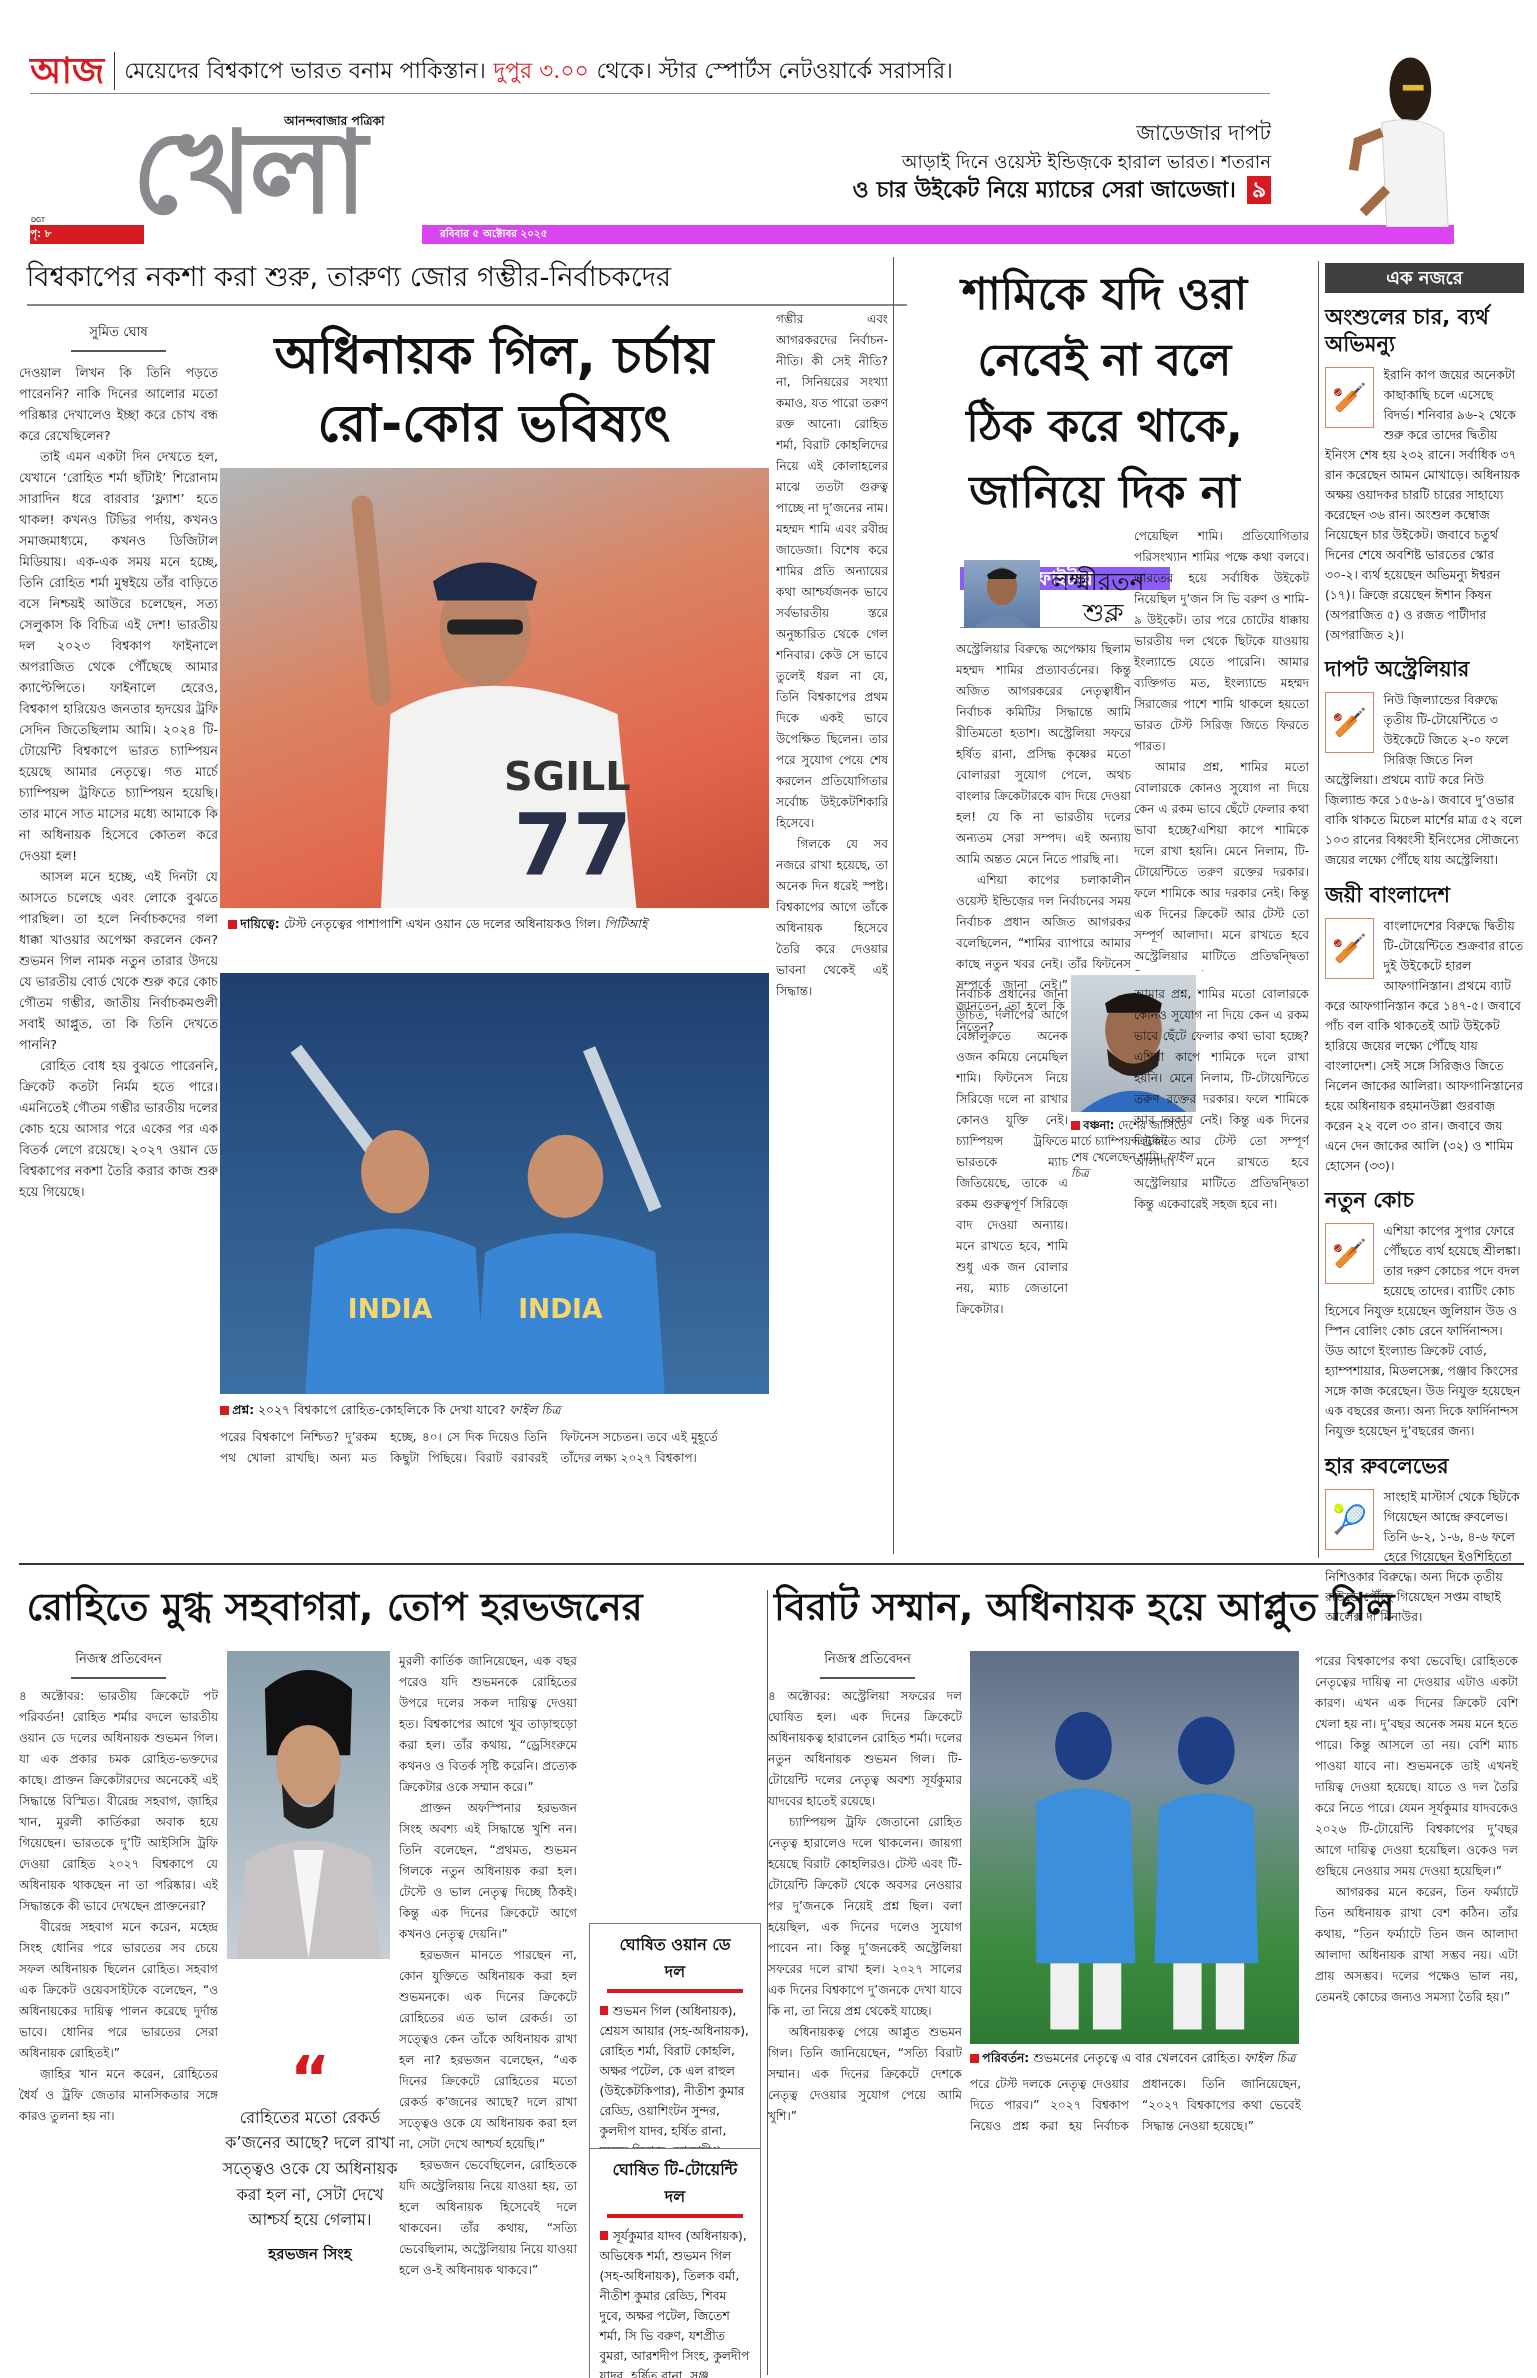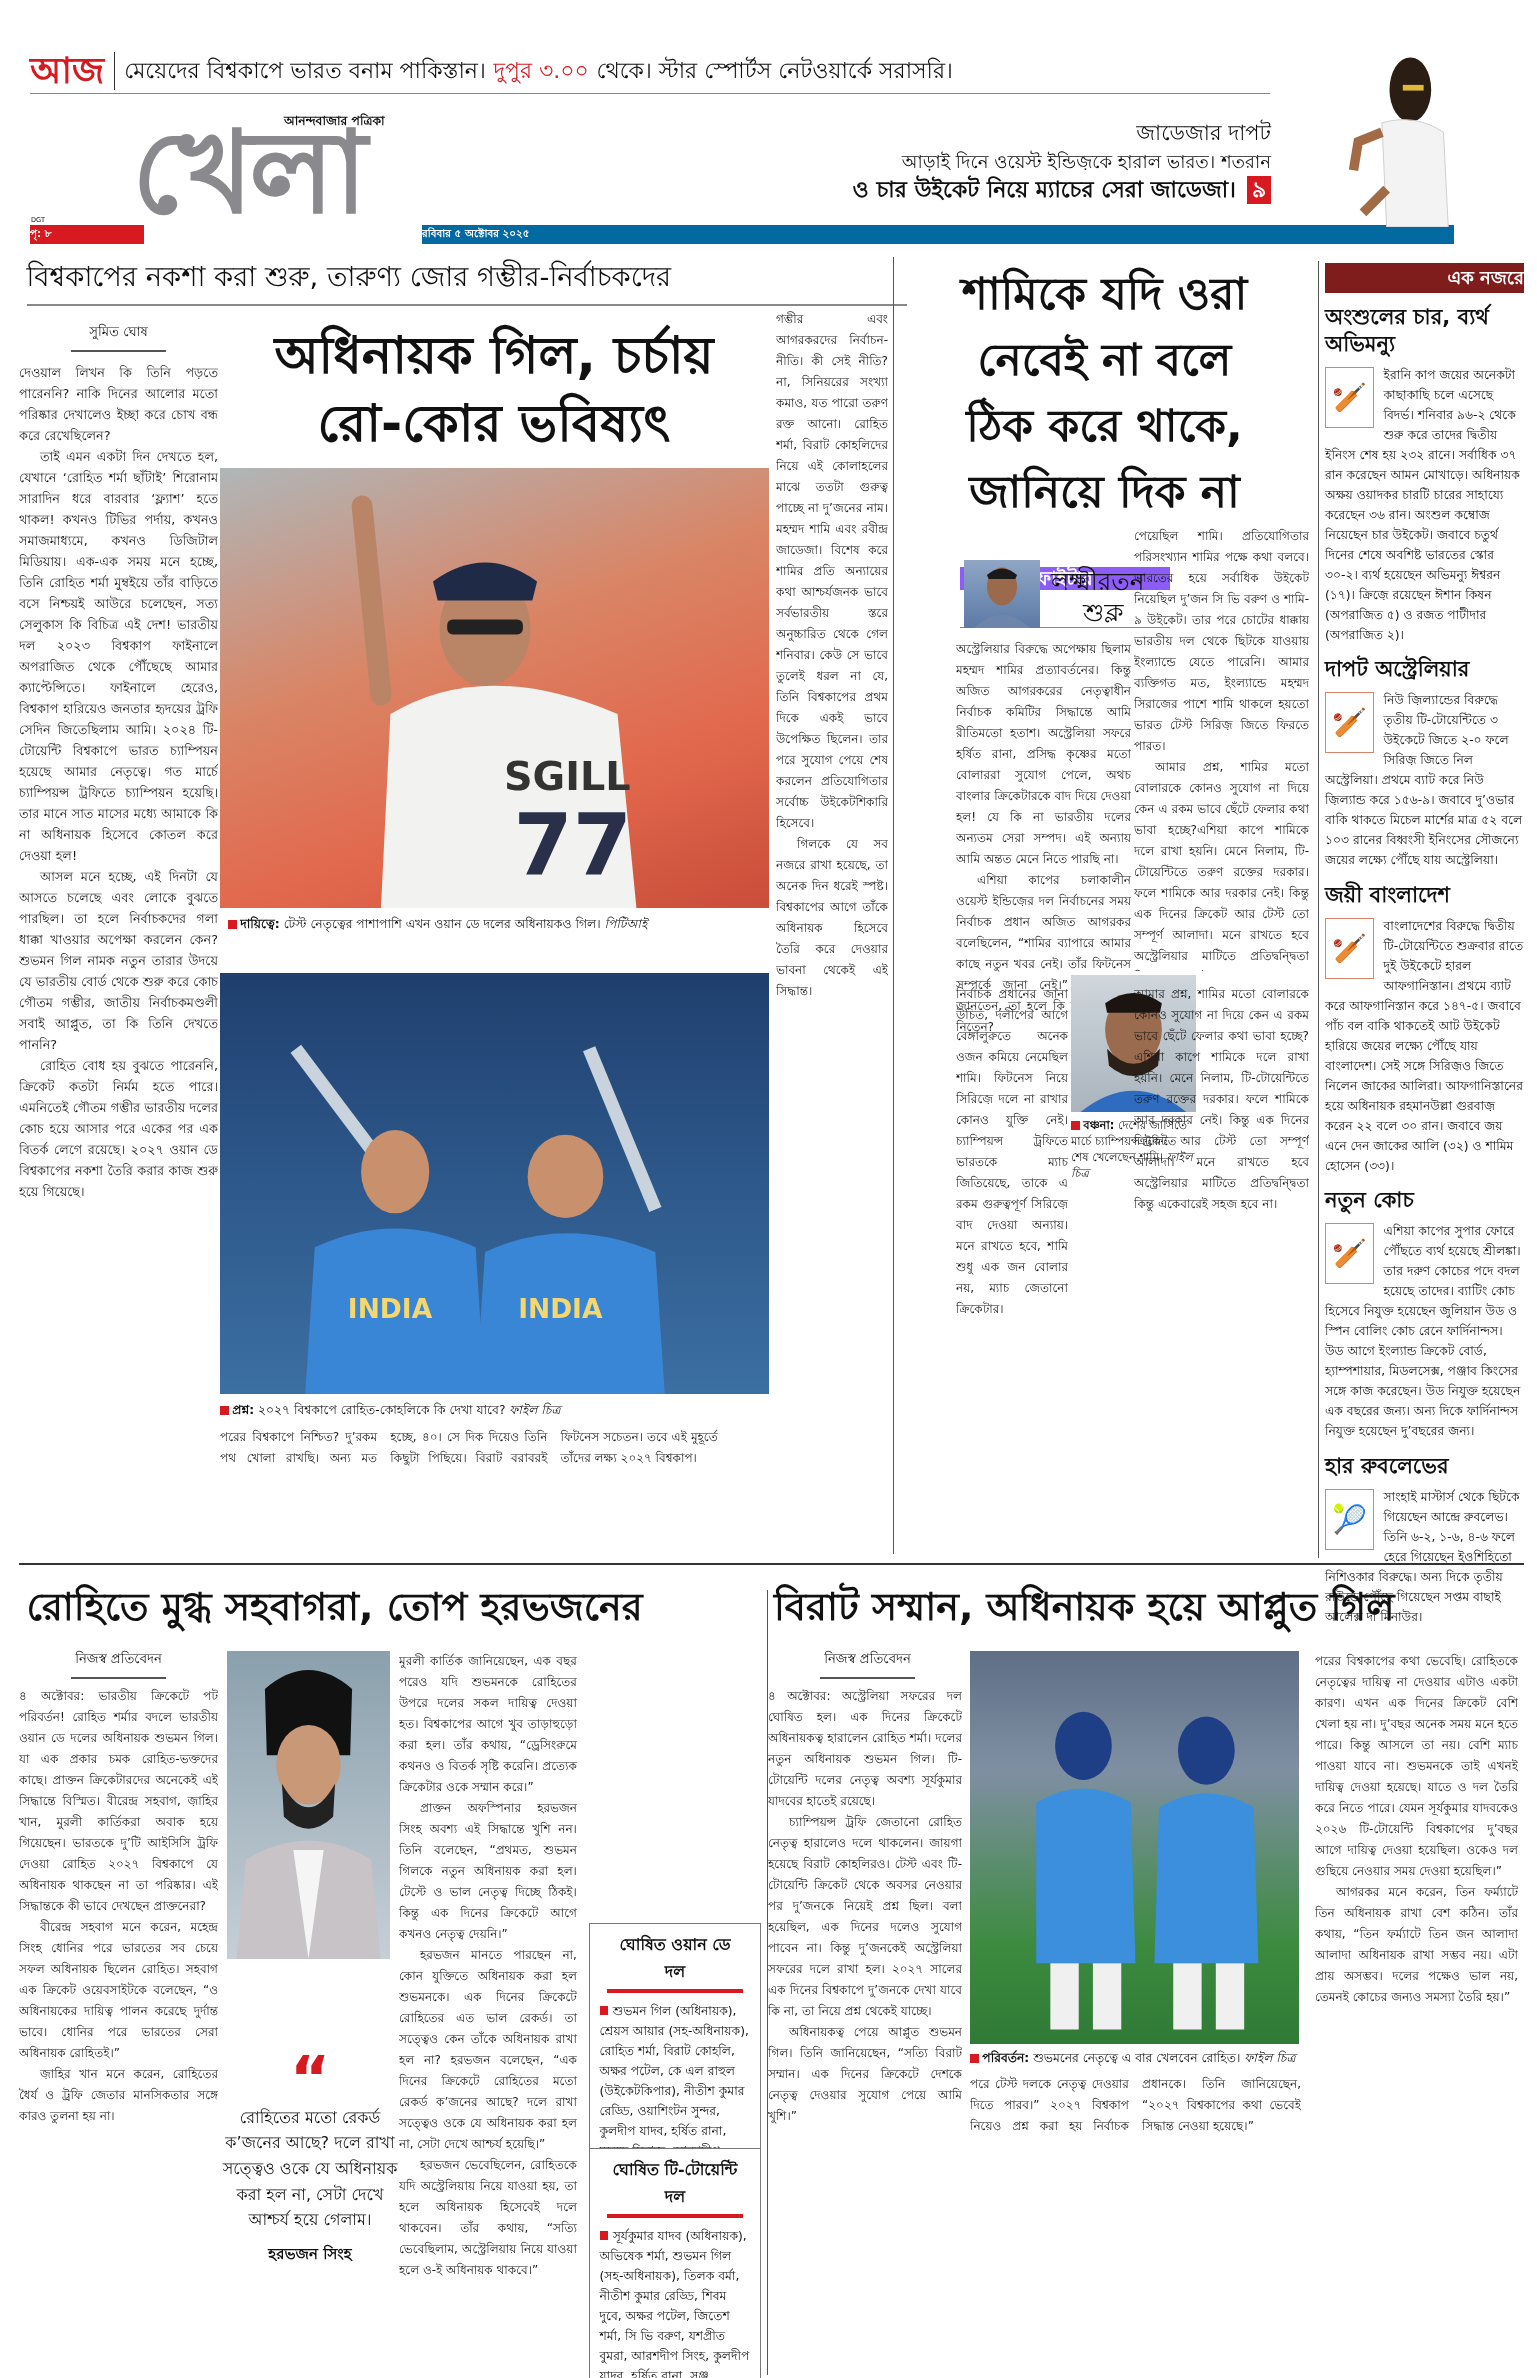--- a/index.html
+++ b/index.html
@@ -34,21 +34,21 @@
   <span style="font-size:22px; margin-left:7.6px;">থেকে। স্টার স্পোর্টস নেটওয়ার্কে সরাসরি।</span>
 </div>
 
 <div class="abs" style="left:284px; top:112px; font-size:12.3px; font-weight:bold;">আনন্দবাজার পত্রিকা</div>
 <div class="abs" style="left:132px; top:102px; font-size:114px; font-weight:bold; color:#8a8a8e; letter-spacing:-3.8px; line-height:142px;">খেলা</div>
 <div class="abs" style="left:31px; top:216px; font-size:6.6px;">DGT</div>
 
 <div class="abs" style="left:30px; top:225px; width:114px; height:19px; background:#d71920; display:flex; align-items:center; padding-left:0;">
   <span style="color:#fff; font-size:10.4px; font-weight:bold;">পৃ: ৮</span>
 </div>
-<div class="abs" style="left:422px; top:225px; width:1032px; height:19px; background:#0369a1; display:flex; align-items:center; padding-left:0;">
+<div class="abs" style="left:422px; top:225px; width:1032px; height:19px; background:#d946ef; display:flex; align-items:center; padding-left:18px;">
   <span style="color:#fff; font-size:10.4px; font-weight:bold;">রবিবার ৫ অক্টোবর ২০২৫</span>
 </div>
 
 <div class="abs" style="right:267px; top:118px; text-align:right;">
   <div style="font-size:21px; line-height:30px;">জাডেজার দাপট</div>
   <div style="font-size:18px; line-height:28px;">আড়াই দিনে ওয়েস্ট ইন্ডিজ়কে হারাল ভারত। শতরান</div>
   <div style="font-size:22px; line-height:28px;font-weight:bold;">
     <span>ও চার উইকেট নিয়ে ম্যাচের সেরা জাডেজা।</span>
     <span style="display:inline-block; background:#d71920; color:#fff; padding:0 4.7px; margin-left:3.8px;">৯</span>
   </div>
@@ -170,21 +170,21 @@
 </div>
 <div class="abs txt" style="left:956px; top:984px; width:112px; height:544px; overflow:hidden; font-size:12px;">
   <p class="first">নির্বাচক প্রধানের জানা উচিত, দলীপের আগে বেঙ্গালুরুতে অনেক ওজন কমিয়ে নেমেছিল শামি। ফিটনেস নিয়ে সিরিজ়ে দলে না রাখার কোনও যুক্তি নেই। চ্যাম্পিয়ন্স ট্রফিতে ভারতকে ম্যাচ জিতিয়েছে, তাকে এ রকম গুরুত্বপূর্ণ সিরিজ়ে বাদ দেওয়া অন্যায়। মনে রাখতে হবে, শামি শুধু এক জন বোলার নয়, ম্যাচ জেতানো ক্রিকেটার।</p>
 </div>
 <div class="abs txt" style="left:1134px; top:984px; width:175px; height:544px; overflow:hidden; font-size:12px;">
   <p class="first">আমার প্রশ্ন, শামির মতো বোলারকে কোনও সুযোগ না দিয়ে কেন এ রকম ভাবে ছেঁটে ফেলার কথা ভাবা হচ্ছে?এশিয়া কাপে শামিকে দলে রাখা হয়নি। মেনে নিলাম, টি-টোয়েন্টিতে তরুণ রক্তের দরকার। ফলে শামিকে আর দরকার নেই। কিন্তু এক দিনের ক্রিকেট আর টেস্ট তো সম্পূর্ণ আলাদা। মনে রাখতে হবে অস্ট্রেলিয়ার মাটিতে প্রতিদ্বন্দ্বিতা কিন্তু একেবারেই সহজ হবে না।</p>
 </div>
 
 <div class="vrule" style="left:1318px; top:261px; height:1297px;"></div>
 <div class="abs" style="left:1325px; top:263px; width:199px;">
-  <div style="background:#7f1d1d; color:#fff; text-align:right; font-size:18px; font-weight:bold; line-height:30px;">এক নজরে</div>
+  <div style="background:#404040; color:#fff; text-align:center; font-size:18px; font-weight:bold; line-height:30px;">এক নজরে</div>
 
   <div>
     <div class="side-h">অংশুলের চার, ব্যর্থ অভিমন্যু</div>
     <div class="side-icon">🏏</div>
     <div class="side-p">ইরানি কাপ জয়ের অনেকটা কাছাকাছি চলে এসেছে বিদর্ভ। শনিবার ৯৬-২ থেকে শুরু করে তাদের দ্বিতীয় ইনিংস শেষ হয় ২৩২ রানে। সর্বাধিক ৩৭ রান করেছেন আমন মোখাড়ে। অধিনায়ক অক্ষয় ওয়াদকর চারটি চারের সাহায্যে করেছেন ৩৬ রান। অংশুল কম্বোজ নিয়েছেন চার উইকেট। জবাবে চতুর্থ দিনের শেষে অবশিষ্ট ভারতের স্কোর ৩০-২। ব্যর্থ হয়েছেন অভিমন্যু ঈশ্বরন (১৭)। ক্রিজ়ে রয়েছেন ঈশান কিষন (অপরাজিত ৫) ও রজত পাটীদার (অপরাজিত ২)।</div>
   </div>
   <div style="clear:both;">
     <div class="side-h">দাপট অস্ট্রেলিয়ার</div>
     <div class="side-icon">🏏</div>
     <div class="side-p">নিউ জ়িল্যান্ডের বিরুদ্ধে তৃতীয় টি-টোয়েন্টিতে ৩ উইকেটে জিতে ২-০ ফলে সিরিজ় জিতে নিল অস্ট্রেলিয়া। প্রথমে ব্যাট করে নিউ জ়িল্যান্ড করে ১৫৬-৯। জবাবে দু’ওভার বাকি থাকতে মিচেল মার্শের মাত্র ৫২ বলে ১০৩ রানের বিধ্বংসী ইনিংসের সৌজন্যে জয়ের লক্ষ্যে পৌঁছে যায় অস্ট্রেলিয়া।</div>

